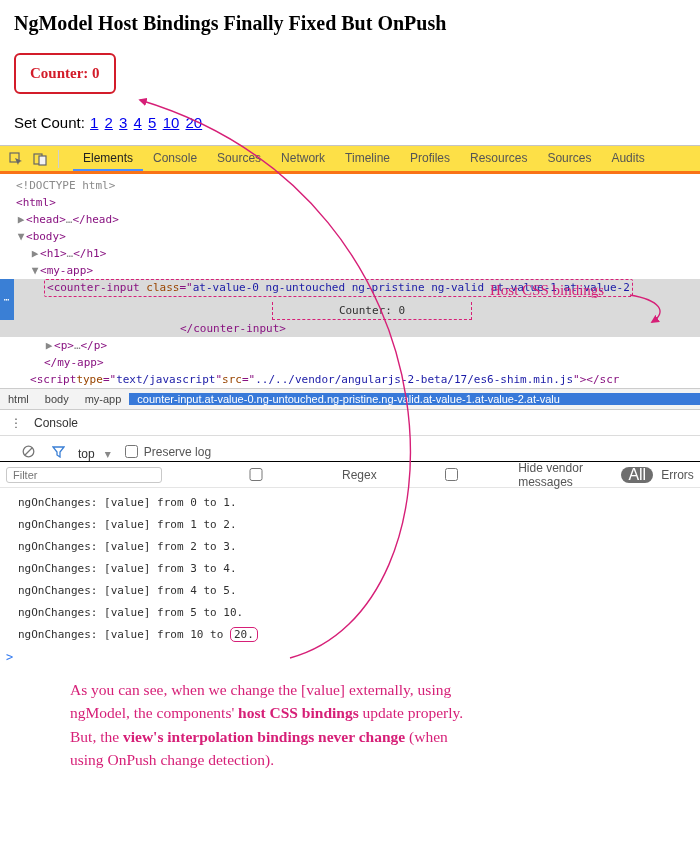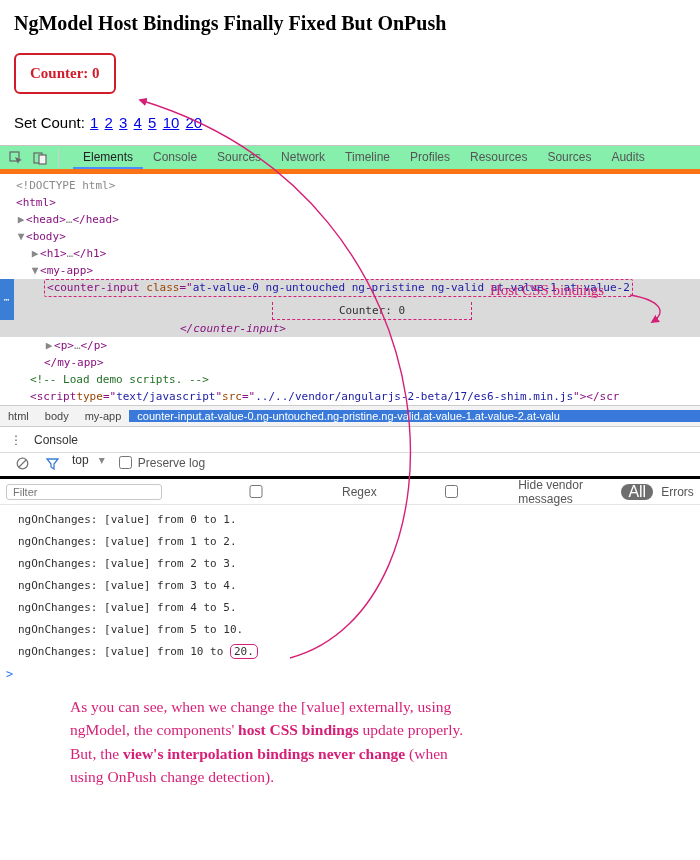--- a/index.html
+++ b/index.html
@@ -43,25 +43,25 @@
   .devtools {
     border-top: 1px solid #c4c4c4;
     background: #f3f3f3;
     font-family: "Lucida Grande", "Segoe UI", Arial, sans-serif;
     font-size: 12px;
     color: #333;
   }
   .dt-tabbar {
     display: flex;
     align-items: center;
-    border-bottom: 5px solid #f97316;
+    border-bottom: 3px solid #f97316;
     height: 28px;
     padding: 0 6px;
     gap: 4px;
-    background: #86efac;
+    background: #fde047;
   }
   .dt-iconbtn {
     width: 20px; height: 20px;
     display: inline-flex; align-items: center; justify-content: center;
     color: #5a5a5a;
   }
   .dt-tabs { display: flex; align-items: stretch; height: 100%; margin-left: 6px; }
   .dt-tab {
     padding: 0 10px;
     display: flex; align-items: center;
@@ -150,24 +150,24 @@
     display:flex; align-items:center;
     border-bottom: 1px solid #dcdcdc;
     height: 26px;
     padding: 0 6px;
     gap: 8px;
     font-family: "Lucida Grande","Segoe UI",Arial,sans-serif;
     font-size: 12px;
     color: #333;
   }
   .console-toolbar {
-    display:flex; align-items:flex-start;
-    border-bottom: 3px solid #000000;
+    display:flex; align-items:flex-end;
+    border-bottom: 1px solid #000000;
     height: 26px;
-    padding: 0 12px;
+    padding: 0 18px;
     gap: 10px;
     font-family: "Lucida Grande","Segoe UI",Arial,sans-serif;
     font-size: 12px;
     color: #333;
   }
   .chk { display:inline-flex; align-items:center; gap:3px; color:#555; }
   .filterbar {
     display:flex; align-items:center;
     border-bottom: 1px solid #e5e5e5;
     height: 26px;
@@ -326,41 +326,38 @@
 
     <div class="sel-row">
       <div class="gutter">⋯</div>
       <span class="dash-box">
         <span class="punct">&lt;</span><span class="tag">counter-input</span>
         <span> </span>
         <span class="attr-name">class</span><span class="punct">=</span><span class="punct">"</span><span class="attr-val">at-value-0 ng-untouched ng-pristine ng-valid at-value-1 at-value-2</span>
       </span>
       <span class="dash-caption">Counter: 0</span>
     </div>
-    <div class="row" style="padding-left:180px;background:#dadada;font-style:italic;">
+    <div class="row" style="padding-left:180px;background:#dadada;">
       <span class="punct">&lt;/counter-input&gt;</span>
     </div>
 
     <div class="row row4">
         <span class="tw">▶</span>
         <span class="punct">&lt;</span>
         <span class="tag">p</span>
         <span class="punct">&gt;</span>
         <span class="ellips">…</span>
         <span class="punct">&lt;/</span>
         <span class="tag">p</span>
         <span class="punct">&gt;</span>
       </div>
     <div class="row row4">
         <span class="punct">&lt;/</span>
         <span class="tag">my-app</span>
         <span class="punct">&gt;</span>
-      </div>
-    <div class="row row3">
-        <span class="comment">&lt;!--<span> Load demo scripts. </span>--&gt;</span>
       </div>
     <div class="row row3">
       <span class="punct">&lt;</span>
         <span class="tag">script</span>
       <span> </span>
         <span class="attr-name">type</span>
         <span class="punct">="</span>
         <span class="attr-val">text/javascript</span>
         <span class="punct">"</span>
       <span> </span>

